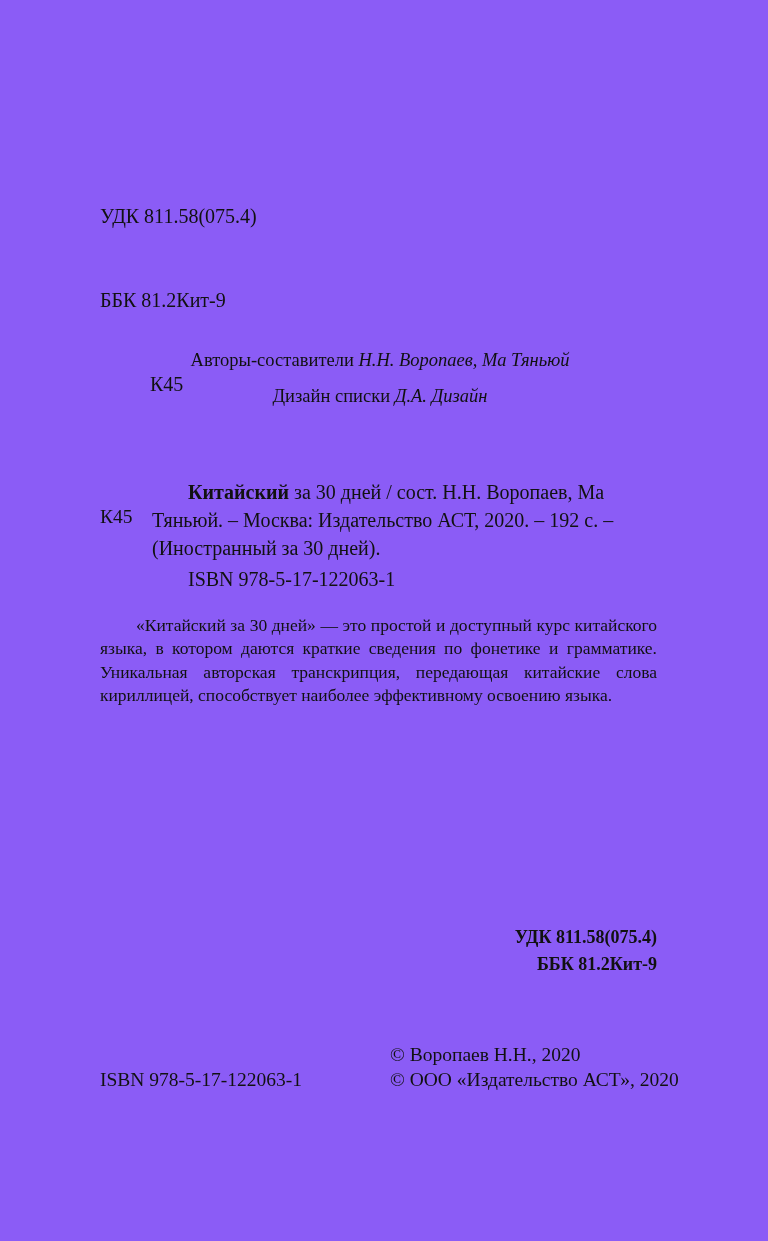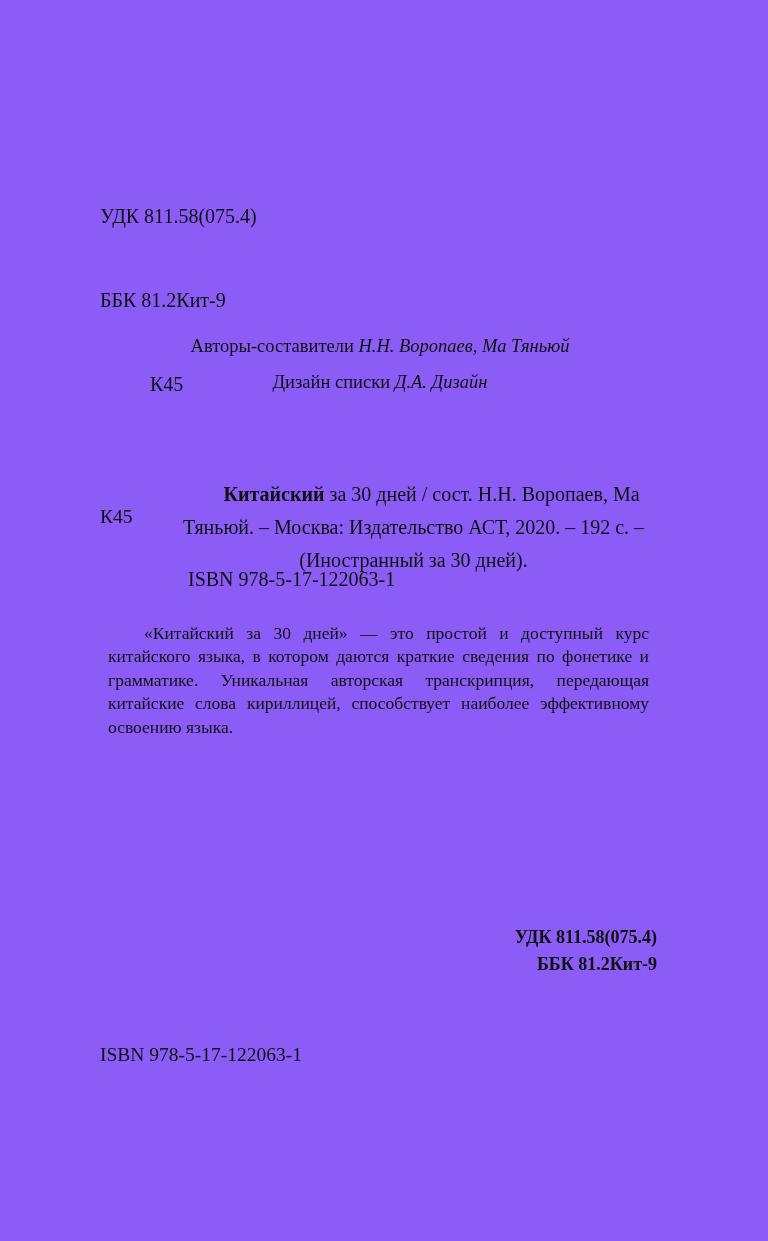--- a/index.html
+++ b/index.html
@@ -25,66 +25,66 @@
     line-height: 28px;
     white-space: pre;
   }
   .top-block .k45 {
     padding-left: 50px;
   }
   
   .credits {
     position: absolute;
     left: 100px;
-    top: 328px;
+    top: 342px;
     width: 560px;
     text-align: center;
     font-size: 18.5px;
     line-height: 36px;
   }
   .credits .it { font-style: italic; }
   
   .bib {
     position: absolute;
     left: 100px;
     top: 478px;
     width: 562px;
   }
   .bib .margin-code {
     position: absolute;
     left: 0;
     top: 28px;
     font-size: 19.5px;
   }
   .bib .bib-text {
-    margin-left: 65px;
+    margin-left: 52px;
     font-size: 20px;
-    line-height: 33px;
+    line-height: 28px;
     text-indent: 36px;
-    text-align: center;
+    text-align: left;
   }
   .bib .bib-text b { font-weight: bold; }
   .isbn-line {
     position: absolute;
     left: 188px;
     top: 568px;
     font-size: 20px;
   }
   
   .annotation {
     position: absolute;
     left: 100px;
     top: 614px;
     width: 557px;
     font-size: 17.5px;
     line-height: 23.4px;
     text-align: justify;
   }
   .annotation p {
-    margin: 8px;
+    margin: 0;
     text-indent: 36px;
   }
   
   .right-codes {
     position: absolute;
     left: 100px;
     top: 924px;
     width: 557px;
     text-align: right;
     font-weight: bold;
@@ -140,16 +140,20 @@
   </div>
 
   <div class="right-codes">
     <div>УДК 811.58(075.4)</div>
     <div>ББК 81.2Кит-9</div>
   </div>
 
   <div class="footer">
     <div class="row">
       <div class="left-col">ISBN 978-5-17-122063-1</div>
+      <div class="right-col">
+        <div>© Воропаев Н.Н., 2020</div>
+        <div>© ООО «Издательство АСТ», 2020</div>
+      </div>
     </div>
   </div>
 
 </div>
 
 </body></html>

